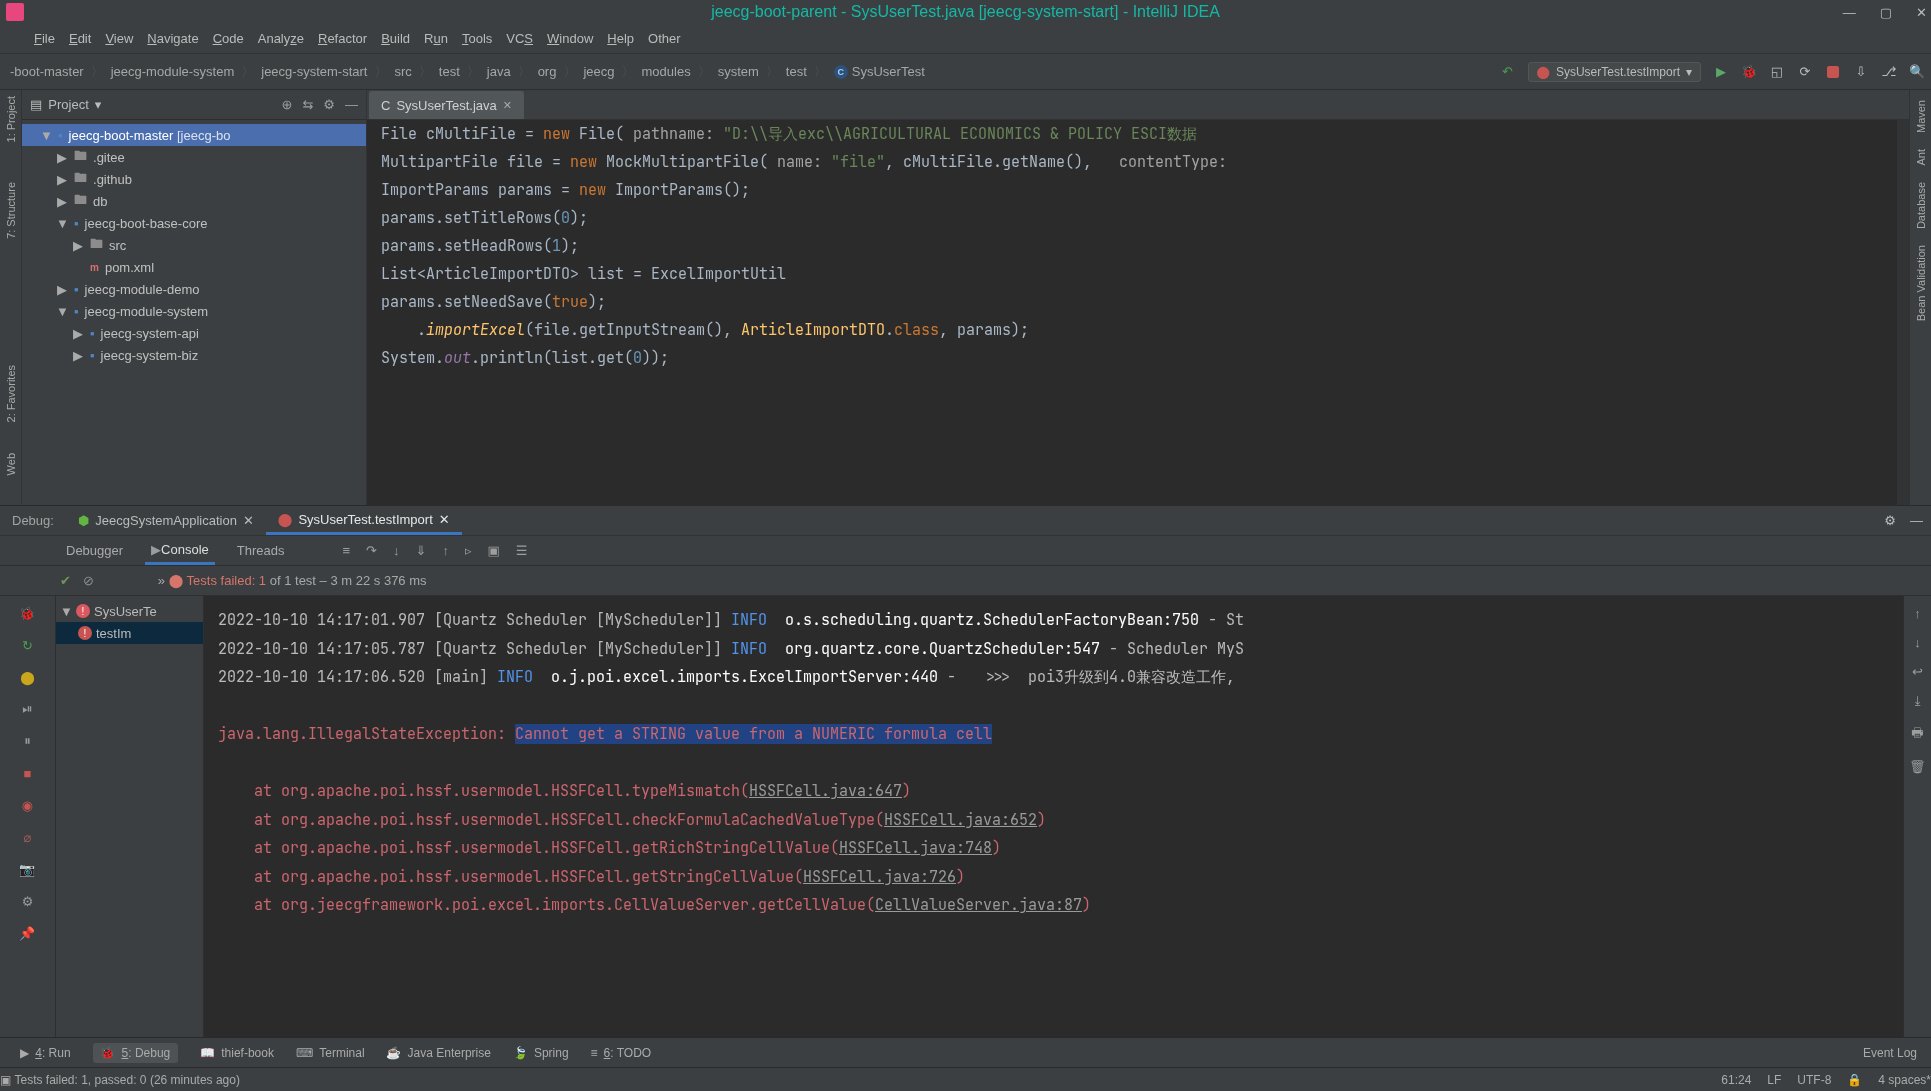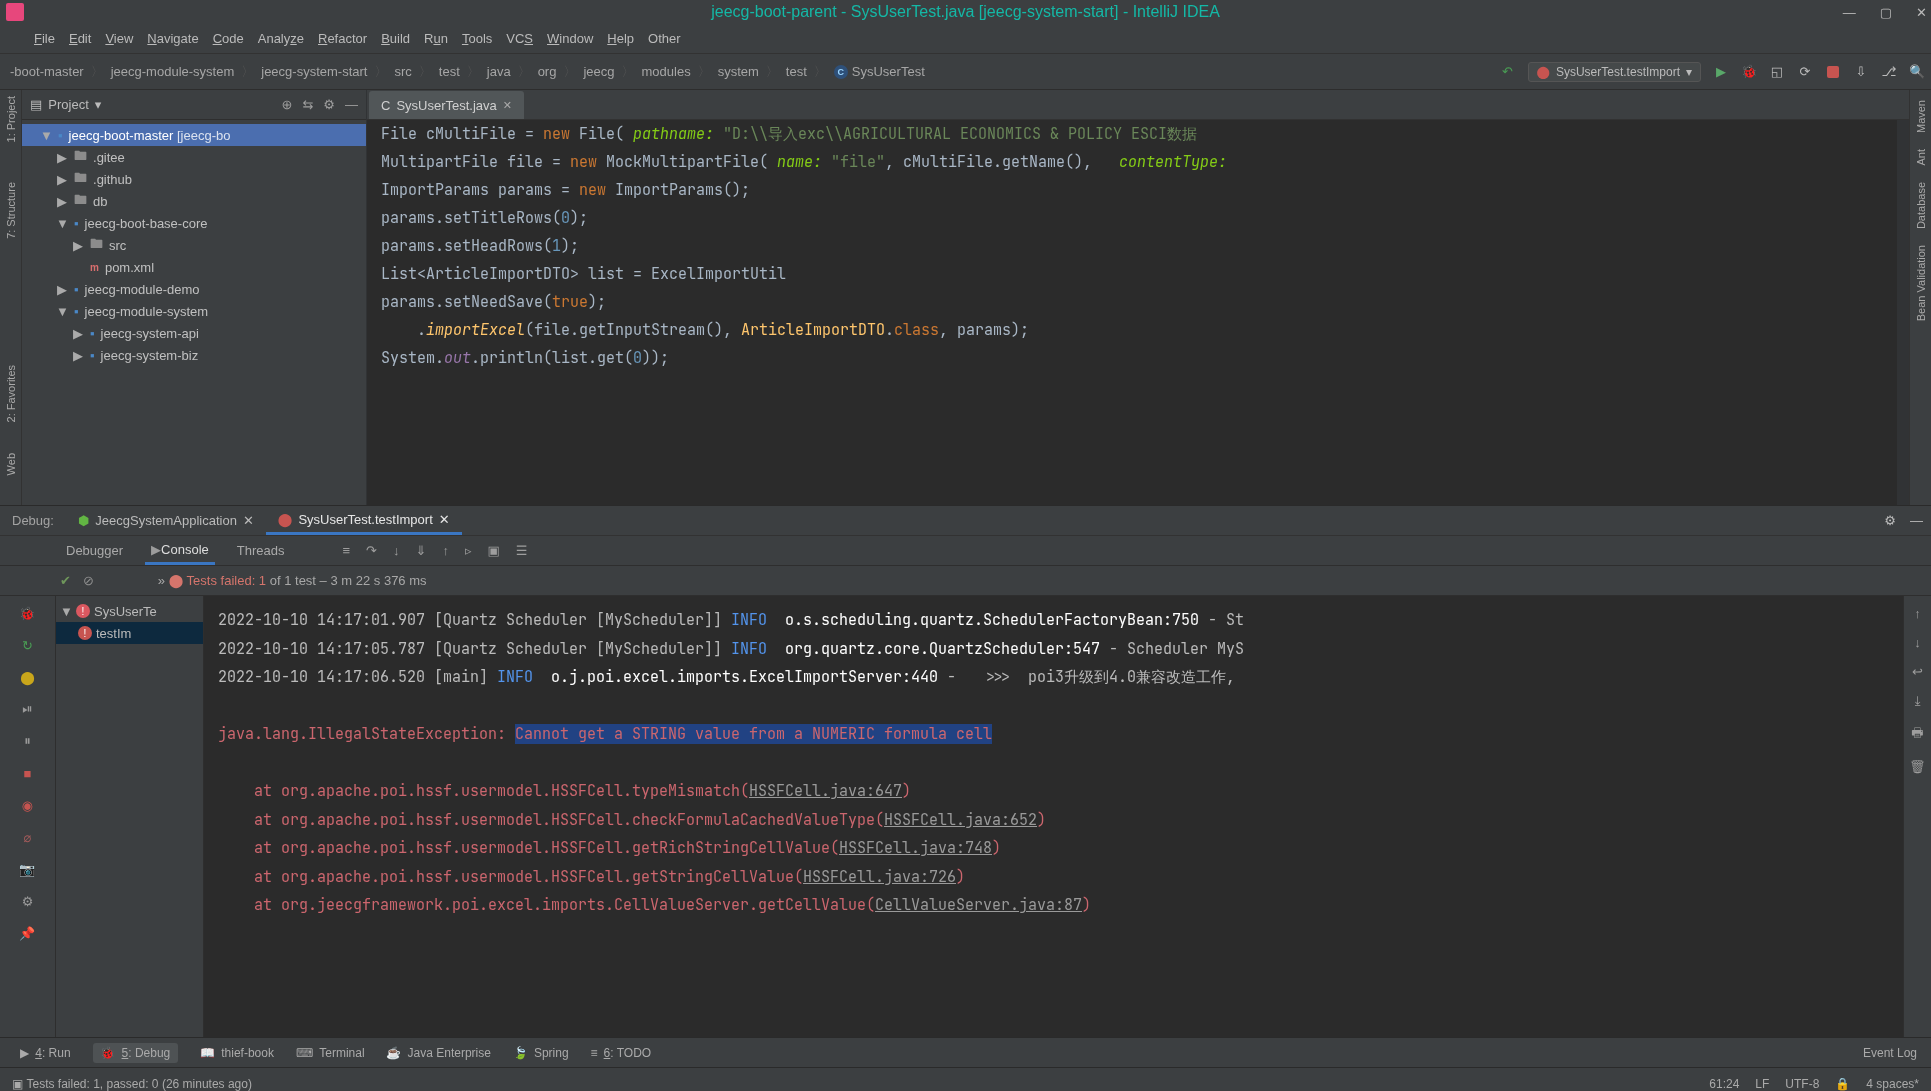--- a/index.html
+++ b/index.html
@@ -117,21 +117,21 @@
   .gutter{
     width:70px; text-align:right; padding:4px 14px 0 0;
     color:#606366; background:#313335; border-right:1px solid #3a3a3a;
   }
   .gutter div{height:28px;}
   .code{
     padding:4px 0 0 14px; flex:1;
   }
   .code-line{height:28px; white-space:pre;}
   .kw{color:#cc7832;}
-  .paramhint{color:#84cc16;font-style:italic;}
+  .paramhint{color:#a3a3a3;}
   .str{color:#6a8759;}
   .ident{color:#ffc66d;}
   .italic{font-style:italic;}
   .num{color:#6897bb;}
   .type{color:#a9b7c6;}
   .staticfield{color:#9876aa;font-style:italic;}
   .editor-right-stripe{width:12px; background:#313335;}
   
   .debug-panel{
     background:#3c3f41;
@@ -197,21 +197,21 @@
     padding:0 20px;border-top:1px solid #2a2a2a; gap:22px;font-size:12px;
     position:relative;
   }
   .bottom-strip .btab{display:flex;align-items:center;gap:6px;color:#aaa;}
   .bottom-strip .btab.active{background:#4e5254;padding:3px 8px;border-radius:3px;}
   .bottom-strip .event-log{position:absolute;right:14px;color:#aaa;}
   .green1{background:#499c54;width:10px;height:10px;border-radius:2px;}
   
   .status-bar{
     height:24px;background:#3c3f41;border-top:1px solid #2a2a2a;
-    display:flex;align-items:flex-end;justify-content:space-between;padding:0 12px;
+    display:flex;align-items:center;justify-content:space-between;padding:0 0;
     font-size:12px;color:#aaa;
   }
   .status-right{display:flex;gap:16px;align-items:center;}
 </style>
 </head>
 <body>
 
 <div class="title-bar">
   <div class="ij-logo"></div>
   <div class="title-text">jeecg-boot-parent - SysUserTest.java [jeecg-system-start] - IntelliJ IDEA</div>

